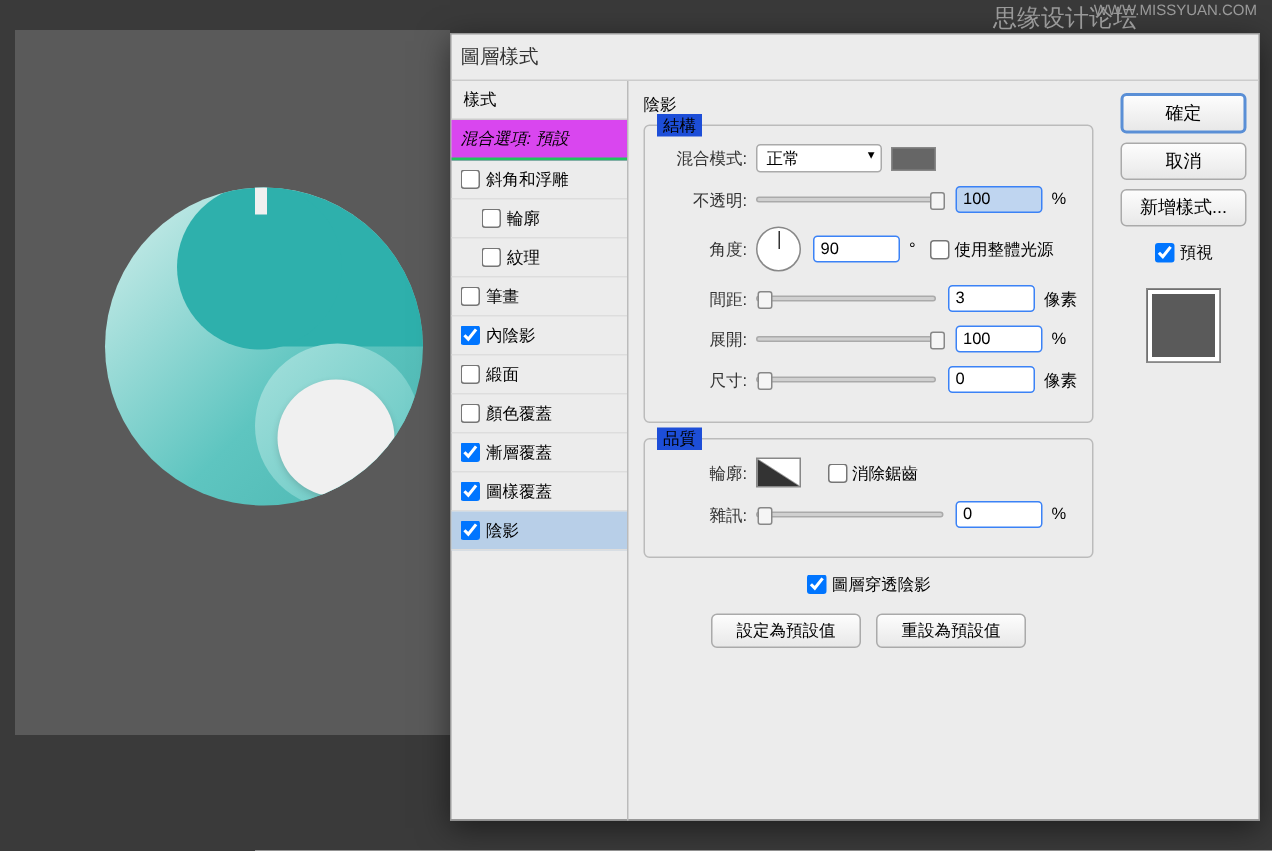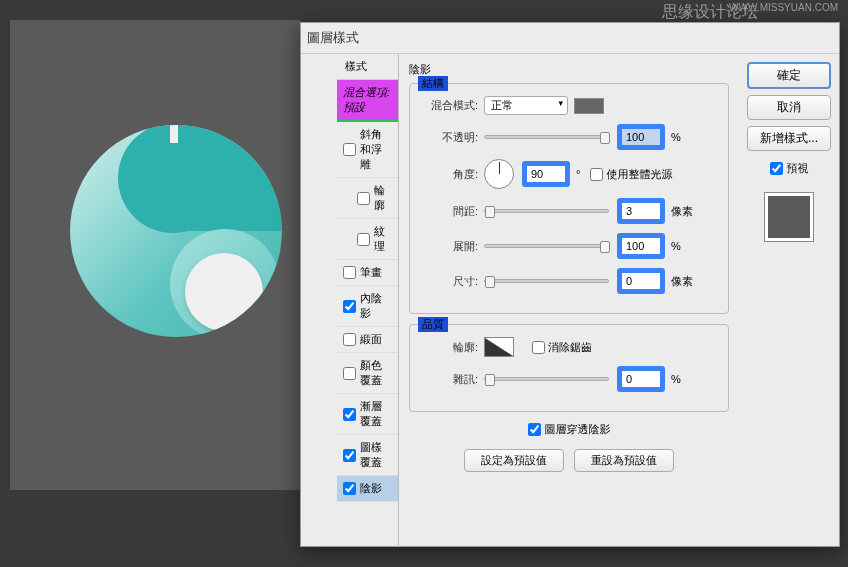--- a/index.html
+++ b/index.html
@@ -15,41 +15,41 @@
     .yy-top { position: absolute; top: 0; right: 0; width: 106px; height: 106px; background: #2eb0ac; border-radius: 0 106px 0 0; }
     .yy-curve { position: absolute; top: -2px; left: 48px; width: 110px; height: 110px; background: #2eb0ac; border-radius: 50%; }
     .yy-curve2 { position: absolute; top: 104px; left: 100px; width: 110px; height: 110px; background: linear-gradient(135deg, #a5e0dc 0%, #5ec5c0 100%); border-radius: 50%; }
     .yy-dot { position: absolute; top: 128px; left: 115px; width: 78px; height: 78px; background: #f0f0f0; border-radius: 50%; box-shadow: 0 2px 5px rgba(0,0,0,0.15); }
     .yy-notch { position: absolute; top: -2px; left: 100px; width: 8px; height: 20px; background: #f0f0f0; }
     
     .dialog { position: absolute; left: 300px; top: 22px; width: 540px; height: 525px; background: #ececec; border: 1px solid #999; box-shadow: 0 5px 20px rgba(0,0,0,0.5); }
     .dialog-title { text-align: left; padding: 6px; font-size: 13px; color: #333; border-bottom: 1px solid #ccc; }
     .dialog-body { display: flex; height: calc(100% - 30px); }
     
-    .effects-list { width: 98px; border-right: 1px solid #bbb; padding-left: 36px; }
+    .effects-list { width: 118px; border-right: 1px solid #bbb; }
     .effects-header { padding: 5px 8px; font-size: 11px; border-bottom: 1px solid #ccc; }
     .effects-sub { padding: 5px 6px; font-size: 11px; border-bottom: 2px solid #22c55e; background: #d946ef; font-style: italic; }
     .effect-item { display: flex; align-items: center; padding: 5px 6px; font-size: 11px; border-bottom: 1px solid #ddd; cursor: pointer; }
     .effect-item.indent { padding-left: 20px; }
     .effect-item.selected { background: #b8cfe8; }
     .effect-item input { margin-right: 4px; }
     
     .settings-panel { flex: 1; padding: 8px 10px; position: relative; }
     .panel-title { font-size: 11px; margin-bottom: 6px; }
     
     .fieldset { border: 1px solid #bbb; border-radius: 4px; padding: 12px 10px 10px; margin-bottom: 10px; position: relative; }
     .fieldset-label { position: absolute; top: -8px; left: 8px; background: #1d4ed8; padding: 0 4px; font-size: 11px; }
     .form-row { display: flex; align-items: center; margin-bottom: 9px; font-size: 11px; }
     .form-label { width: 58px; text-align: right; margin-right: 6px; color: #333; }
     .select { background: #fff; border: 1px solid #aaa; border-radius: 3px; padding: 1px 16px 1px 6px; font-size: 11px; position: relative; min-width: 84px; }
     .select::after { content: "▾"; position: absolute; right: 4px; top: 1px; font-size: 9px; }
     .color-swatch { width: 30px; height: 16px; background: #666; border: 1px solid #888; margin-left: 6px; }
     .slider { flex: 1; max-width: 125px; height: 4px; background: #d0d0d0; border: 1px solid #aaa; border-radius: 2px; position: relative; margin-right: 8px; }
     .slider-thumb { position: absolute; top: -4px; width: 10px; height: 12px; background: #f5f5f5; border: 1px solid #888; border-radius: 2px; }
-    .num-input { width: 48px; padding: 2px 4px; font-size: 11px; border: 5px solid #3b82f6; border-radius: 3px; text-align: left; background: #fff; }
+    .num-input { width: 58px; padding: 2px 4px; font-size: 11px; border: 1px solid #3b82f6; border-radius: 3px; text-align: left; background: #fff; }
     .num-input.hl { background: #bfd5f0; }
     .unit { margin-left: 6px; font-size: 11px; }
     .angle-dial { width: 30px; height: 30px; border: 1px solid #888; border-radius: 50%; background: #fff; position: relative; margin-right: 8px; }
     .angle-dial::after { content: ""; position: absolute; left: 50%; bottom: 50%; width: 1px; height: 12px; background: #333; }
     .checkbox-inline { margin-left: 10px; font-size: 11px; display: flex; align-items: center; gap: 3px; }
     .contour-swatch { width: 30px; height: 20px; border: 1px solid #888; background: linear-gradient(to top right, #333 0%, #333 48%, #fff 52%, #fff 100%); margin-right: 8px; }
     
     .right-buttons { width: 100px; padding: 8px; display: flex; flex-direction: column; gap: 6px; }
     .btn { background: linear-gradient(#fdfdfd, #e8e8e8); border: 1px solid #aaa; border-radius: 4px; padding: 3px 0; text-align: center; font-size: 12px; cursor: pointer; }
     .btn.primary { border: 2px solid #5a8fd6; }

